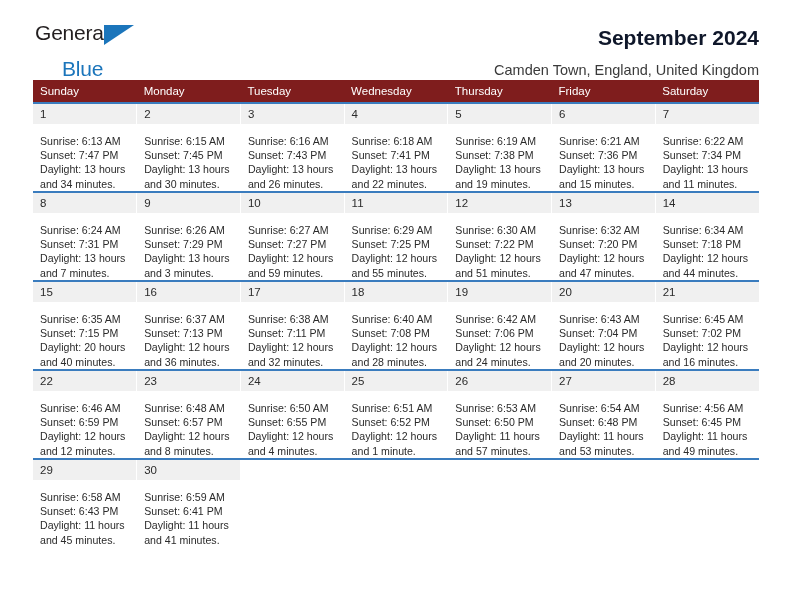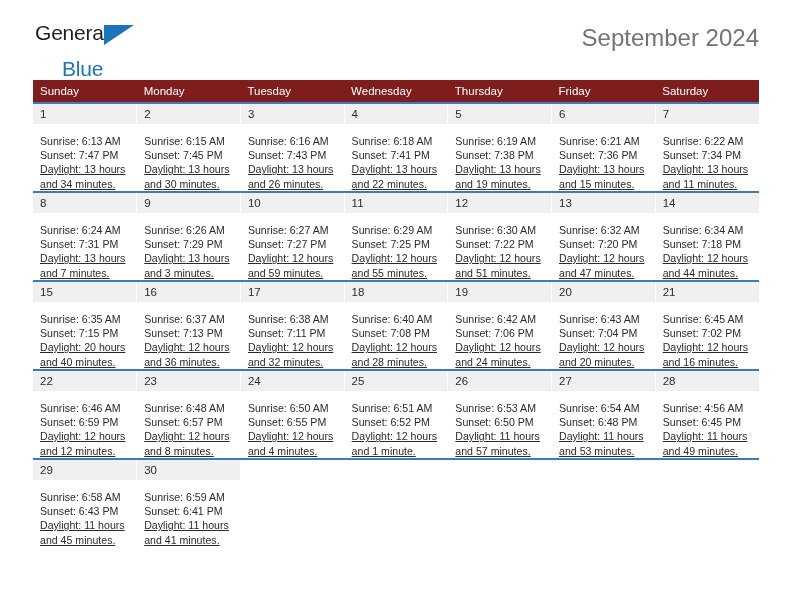--- a/index.html
+++ b/index.html
@@ -63,23 +63,23 @@
     height: 0;
     border-left: 30px solid #1b75bb;
     border-bottom: 20px solid transparent;
   }
 
   .title-block {
     text-align: right;
     padding-top: 0px;
   }
   .title-main {
-    font-size: 24px;
-    font-weight: normal;
-    color: #737373;
+    font-size: 21px;
+    font-weight: bold;
+    color: #0f172a;
     line-height: 32px;
     white-space: nowrap;
   }
   .title-sub {
     font-size: 14.5px;
     color: #3a3a3a;
     line-height: 20px;
     margin-top: 6px;
     white-space: nowrap;
   }
@@ -126,37 +126,38 @@
     color: #2b2b2b;
     line-height: 14px;
   }
   .lines {
     padding: 10px 6px 0 7px;
     font-size: 10.6px;
     line-height: 14.2px;
     color: #2b2b2b;
   }
   .lines div { white-space: nowrap; }
-  .lines .daylight { white-space: normal; text-decoration: underline; }
+  .lines .daylight { white-space: normal; }
 </style>
 </head>
 <body>
 
 <div class="page">
 
   <div class="header">
 
     <div class="logo">
       <span class="logo-general">General</span>
       <span class="logo-triangle"></span>
       <span class="logo-blue">Blue</span>
     </div>
 
     <div class="title-block">
       <div class="title-main">September 2024</div>
+      <div class="title-sub">Camden Town, England, United Kingdom</div>
     </div>
 
   </div>
 
   <table class="calendar">
     <colgroup>
       <col>
         <col>
         <col>
         <col>

